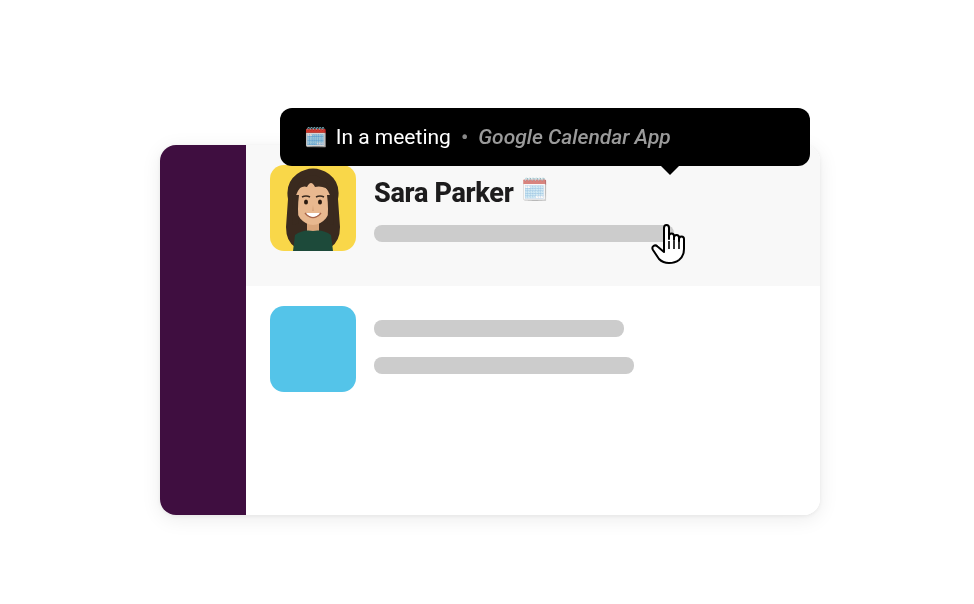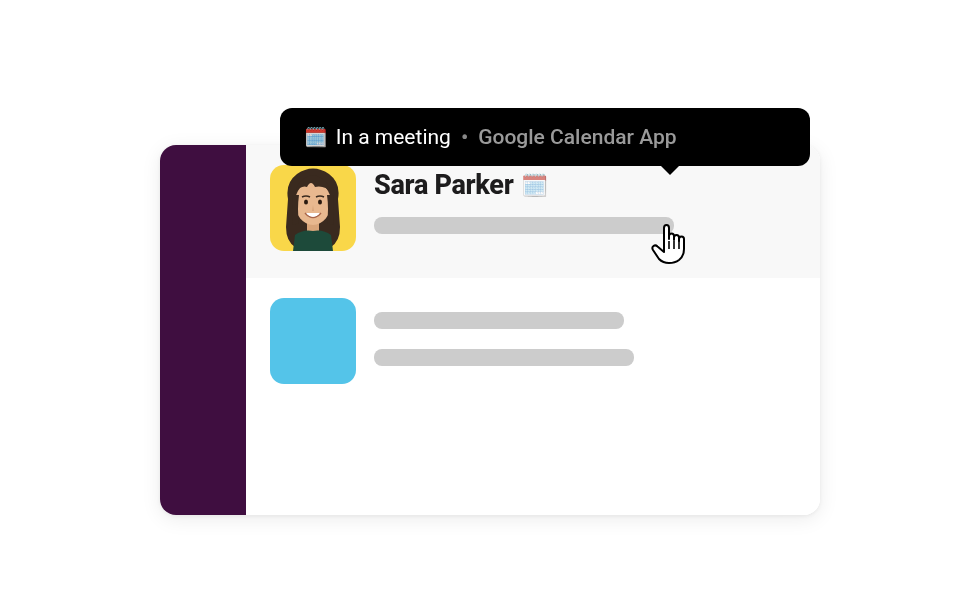--- a/index.html
+++ b/index.html
@@ -72,20 +72,21 @@
       align-items: center;
       gap: 8px;
       margin-bottom: 16px;
       position: relative;
     }
     .username {
       font-size: 27px;
       font-weight: 800;
       color: #1d1c1d;
       letter-spacing: -0.3px;
+      margin-top: 8px;
     }
     .status-emoji {
       font-size: 22px;
       opacity: 0.68;
       filter: grayscale(0.3);
     }
     .placeholder-line {
       height: 17px;
       background: #cccccc;
       border-radius: 8px;
@@ -129,20 +130,21 @@
       font-weight: 400;
       color: #ffffff;
     }
     .tooltip-sep {
       color: #888888;
       margin: 0 2px;
     }
     .tooltip-app {
       color: #9a9a9a;
       font-weight: 500;
+      font-style: italic;
     }
     .cursor-pointer {
       position: absolute;
       left: 650px;
       top: 222px;
       width: 38px;
       height: 42px;
       z-index: 20;
     }
   </style>

